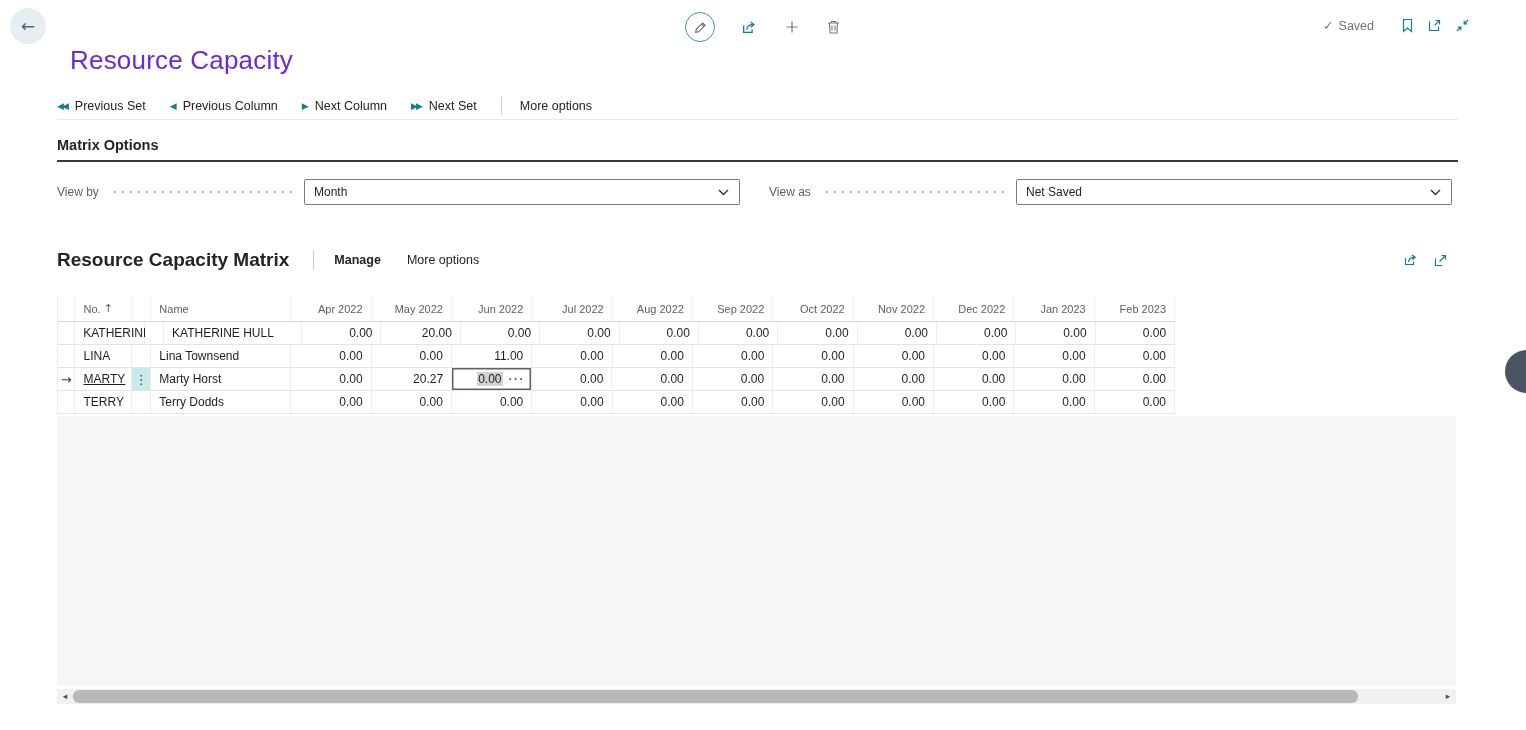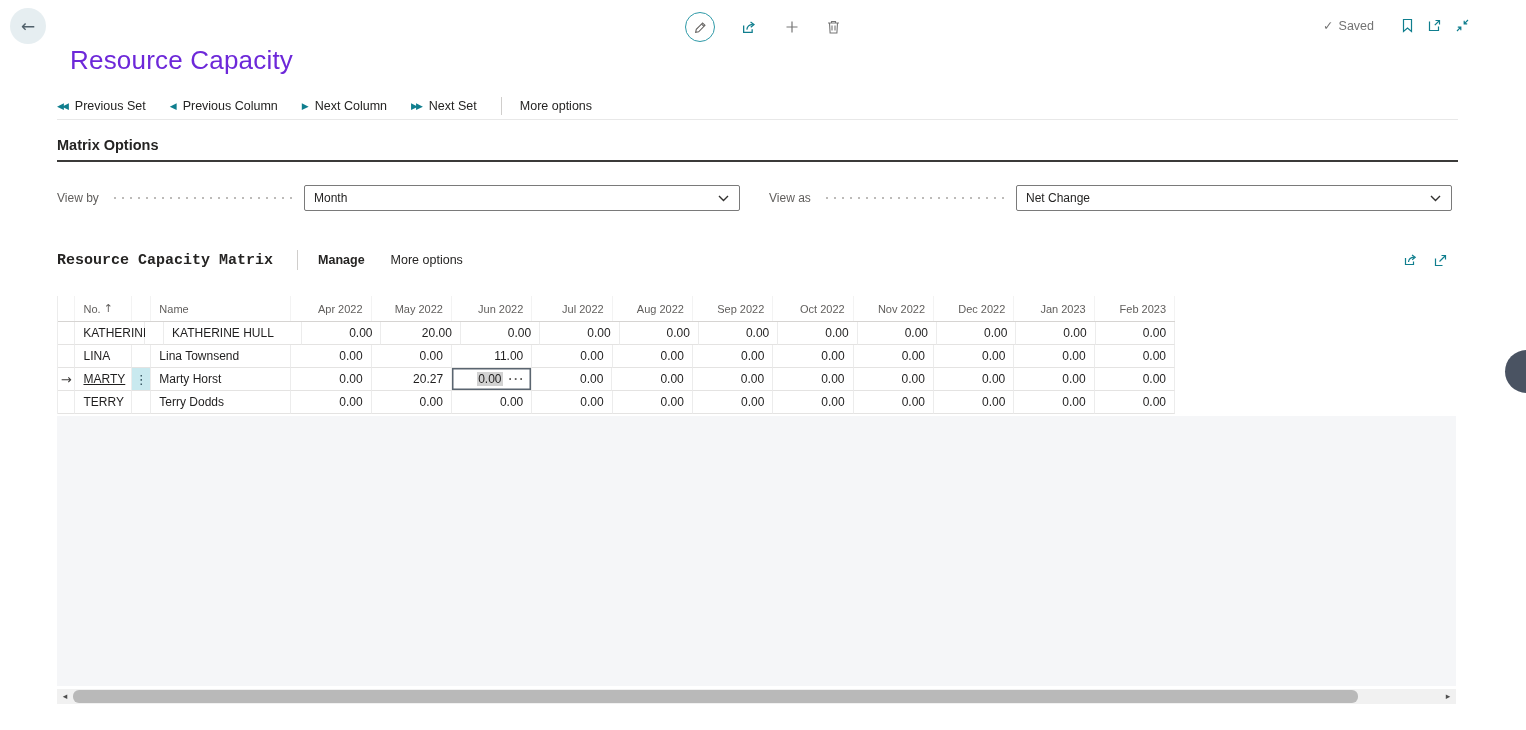--- a/index.html
+++ b/index.html
@@ -43,39 +43,39 @@
   }
   .cmd-item { display: flex; align-items: center; gap: 6px; font-size: 12.5px; color: #252423; margin-right: 24px; cursor: pointer; }
   .tri { color: #0f7e8e; font-size: 9px; line-height: 1; }
   .tri.dbl { letter-spacing: -2px; margin-right: 2px; }
   .cmd-divider { width: 1px; height: 18px; background: #d0cecc; margin: 0 18px 0 0; }
 
   
   .matrix-options { position: absolute; left: 57px; top: 137px; width: 1401px; }
   .section-heading { font-size: 14.5px; font-weight: 700; color: #252423; }
   .heading-rule { height: 2px; background: #3b3a39; margin-top: 7px; }
-  .options-row { display: flex; gap: 29px; margin-top: 23px; }
+  .options-row { display: flex; gap: 29px; margin-top: 17px; }
   .field { display: flex; align-items: center; width: 683px; }
   .field-label { font-size: 12px; color: #605e5c; white-space: nowrap; }
   .leader {
     flex: 1; height: 2px; margin: 0 12px;
     background-image: radial-gradient(circle, #bdbbb9 1px, transparent 1.3px);
     background-size: 8px 2px; background-repeat: repeat-x; background-position: left center;
   }
   .select-box {
     width: 436px; height: 26px; border: 1px solid #7a7a7a; border-radius: 2px;
     background: #fff; display: flex; align-items: center; padding: 0 10px 0 9px;
     font-size: 12px; color: #252423; cursor: pointer;
   }
   .select-box .sel-value { flex: 1; }
 
   
   .matrix-card { position: absolute; left: 57px; top: 247px; width: 1399px; }
   .matrix-header { display: flex; align-items: center; height: 26px; }
-  .matrix-title { font-size: 15px; font-weight: 700; color: #252423; font-family: Liberation Mono, monospace; }
+  .matrix-title { font-size: 19px; font-weight: 700; color: #252423; }
   .mh-divider { width: 1px; height: 20px; background: #d0cecc; margin: 0 20px 0 24px; }
   .mh-item { font-size: 12.5px; margin-right: 26px; cursor: pointer; }
   .mh-item.strong { font-weight: 700; }
   .mh-spacer { flex: 1; }
   .mh-icons { display: flex; align-items: center; gap: 14px; padding-right: 8px; }
 
   
   .table { margin-top: 23px; border-left: 1px solid #ececec; width: 1118px; }
   .thead { display: flex; height: 26px; align-items: center; border-bottom: 1px solid #d6d4d2; }
   .th { font-size: 11px; color: #605e5c; height: 100%; display: flex; align-items: center; border-right: 1px solid #f3f3f3; }
@@ -209,21 +209,21 @@
         <span class="sel-value">Month</span>
         <svg width="11" height="7" viewBox="0 0 11 7" fill="none" stroke="#323130" stroke-width="1.4">
             <path d="M1 1l4.5 4.5L10 1"></path>
           </svg>
       </div>
     </div>
     <div class="field">
       <span class="field-label">View as</span>
       <span class="leader"></span>
       <div class="select-box">
-        <span class="sel-value">Net Change</span>
+        <span class="sel-value">Net Saved</span>
         <svg width="11" height="7" viewBox="0 0 11 7" fill="none" stroke="#323130" stroke-width="1.4">
             <path d="M1 1l4.5 4.5L10 1"></path>
           </svg>
       </div>
     </div>
   </div>
 </div>
 
 <div class="matrix-card">
   <div class="matrix-header">

